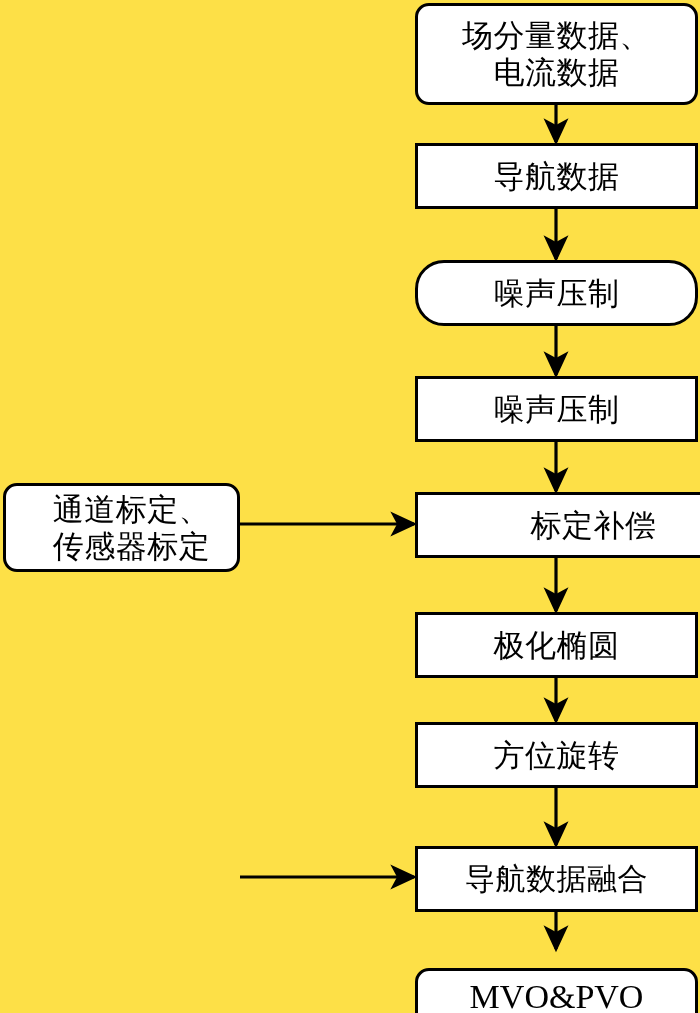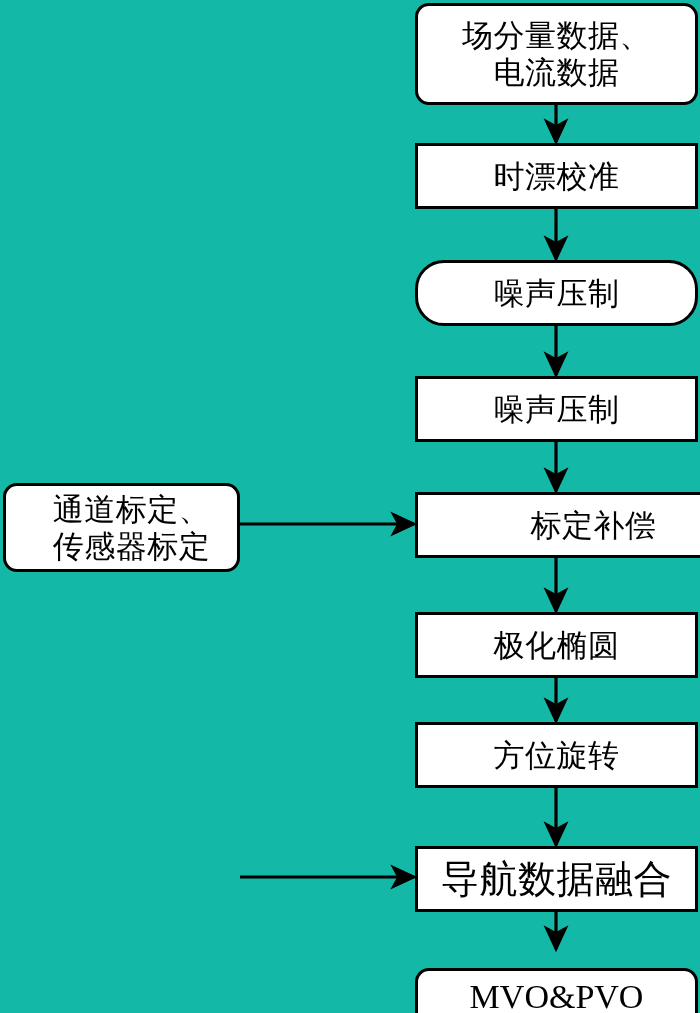--- a/index.html
+++ b/index.html
@@ -7,21 +7,21 @@
     padding: 0;
     background: #ffffff;
   }
   body {
     font-family: "Liberation Sans", sans-serif;
   }
   #canvas {
     position: relative;
     width: 700px;
     height: 1013px;
-    background: #14b8a6;
+    background: #fde047;
     overflow: hidden;
   }
   #canvas svg.wires {
     position: absolute;
     left: 0;
     top: 0;
     width: 700px;
     height: 1013px;
     pointer-events: none;
   }
@@ -41,21 +41,21 @@
     letter-spacing: 0.5px;
   }
   .node.rounded {
     border-radius: 14px;
   }
   .node.serif {
     font-family: "Liberation Serif", "DejaVu Serif", serif;
     letter-spacing: 0px;
   }
   .fs-main { font-size: 31px; }
-  .fs-wide { font-size: 38px; }
+  .fs-wide { font-size: 30px; }
   .fs-serif { font-size: 34px; }
 </style>
 </head>
 <body>
 
 <div id="canvas">
 
   <svg class="wires" viewBox="0 0 700 1013" xmlns="http://www.w3.org/2000/svg">
     <defs>
       <marker id="arrowhead" markerWidth="9" markerHeight="9" refX="7.4" refY="4.5" orient="auto" markerUnits="strokeWidth">
@@ -72,21 +72,21 @@
         <line x1="556" y1="788" x2="556" y2="845" marker-end="url(#arrowhead)"></line>
         <line x1="556" y1="912" x2="556" y2="949" marker-end="url(#arrowhead)"></line>
         <line x1="240" y1="524" x2="414" y2="524" marker-end="url(#arrowhead)"></line>
         <line x1="240" y1="877" x2="414" y2="877" marker-end="url(#arrowhead)"></line>
       </g>
   </svg>
 
   <div class="node rounded fs-main" style="left:415px; top:3px; width:283px; height:102px;">场分量数据、
 电流数据</div>
 
-  <div class="node fs-main" style="left:415px; top:143px; width:283px; height:66px;">时漂校准</div>
+  <div class="node fs-main" style="left:415px; top:143px; width:283px; height:66px;">导航数据</div>
 
   <div class="node fs-main" style="left:415px; top:260px; width:283px; height:66px;border-radius:29px;">噪声压制</div>
 
   <div class="node fs-main" style="left:415px; top:376px; width:283px; height:66px;">噪声压制</div>
 
   <div class="node fs-main" style="left:415px; top:492px; width:341px; height:66px;padding-left:16px;">标定补偿</div>
 
   <div class="node fs-main" style="left:415px; top:722px; width:283px; height:66px;">方位旋转</div>
 
   <div class="node fs-main" style="left:415px; top:612px; width:283px; height:66px;">极化椭圆</div>

